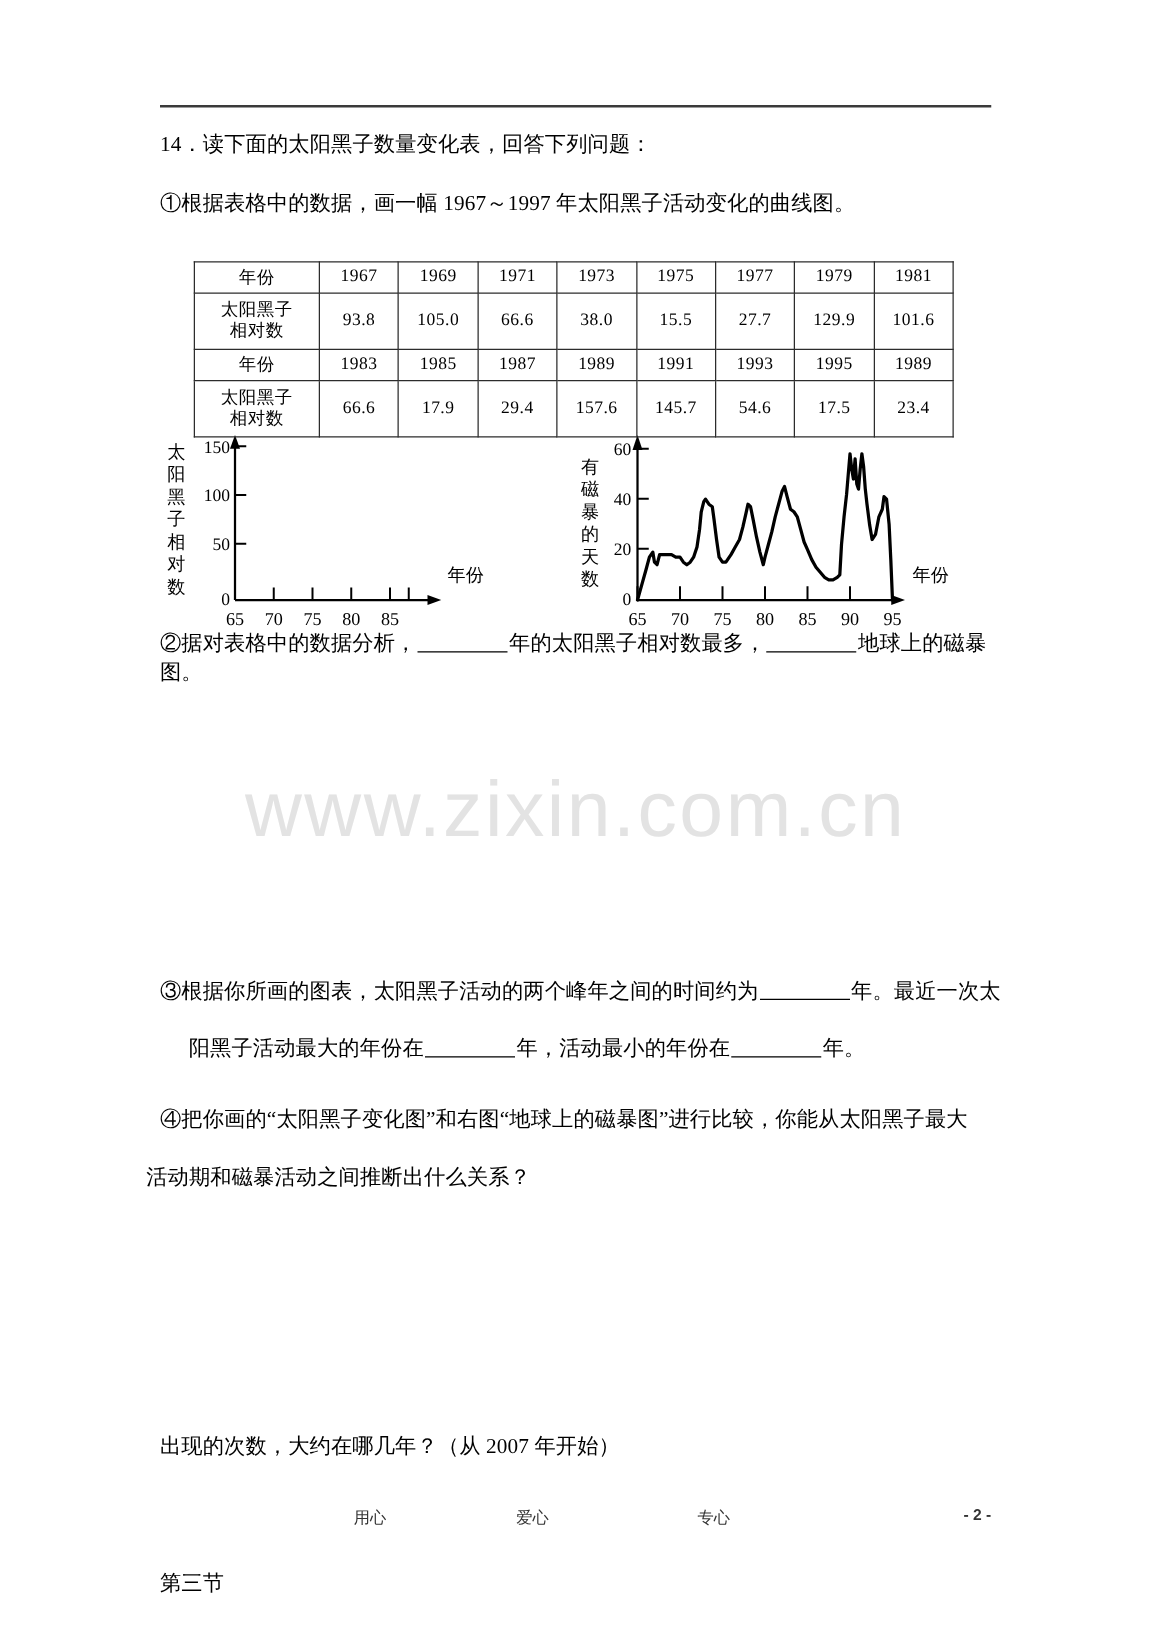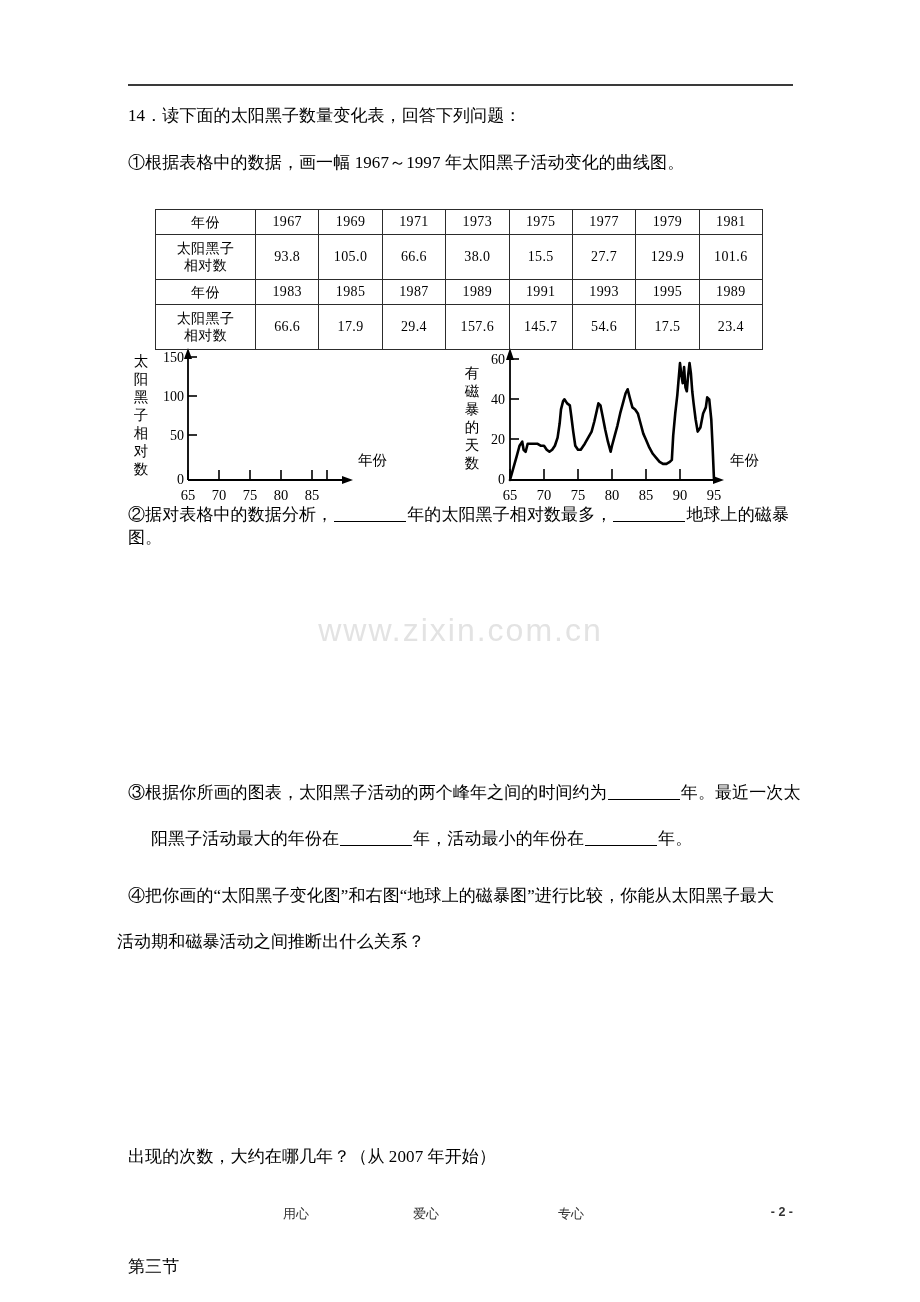--- a/index.html
+++ b/index.html
@@ -75,21 +75,21 @@
   }
   .chart svg { display: block; }
   
   .watermark {
     position: absolute;
     left: 128px;
     top: 612px;
     width: 665px;
     text-align: center;
     font-family: "Liberation Sans", sans-serif;
-    font-size: 32px;
+    font-size: 63px;
     letter-spacing: 2px;
     color: #e3e3e3;
     z-index: 0;
     user-select: none;
   }
   
   .footer {
     position: absolute;
     left: 128px;
     top: 1205px;

